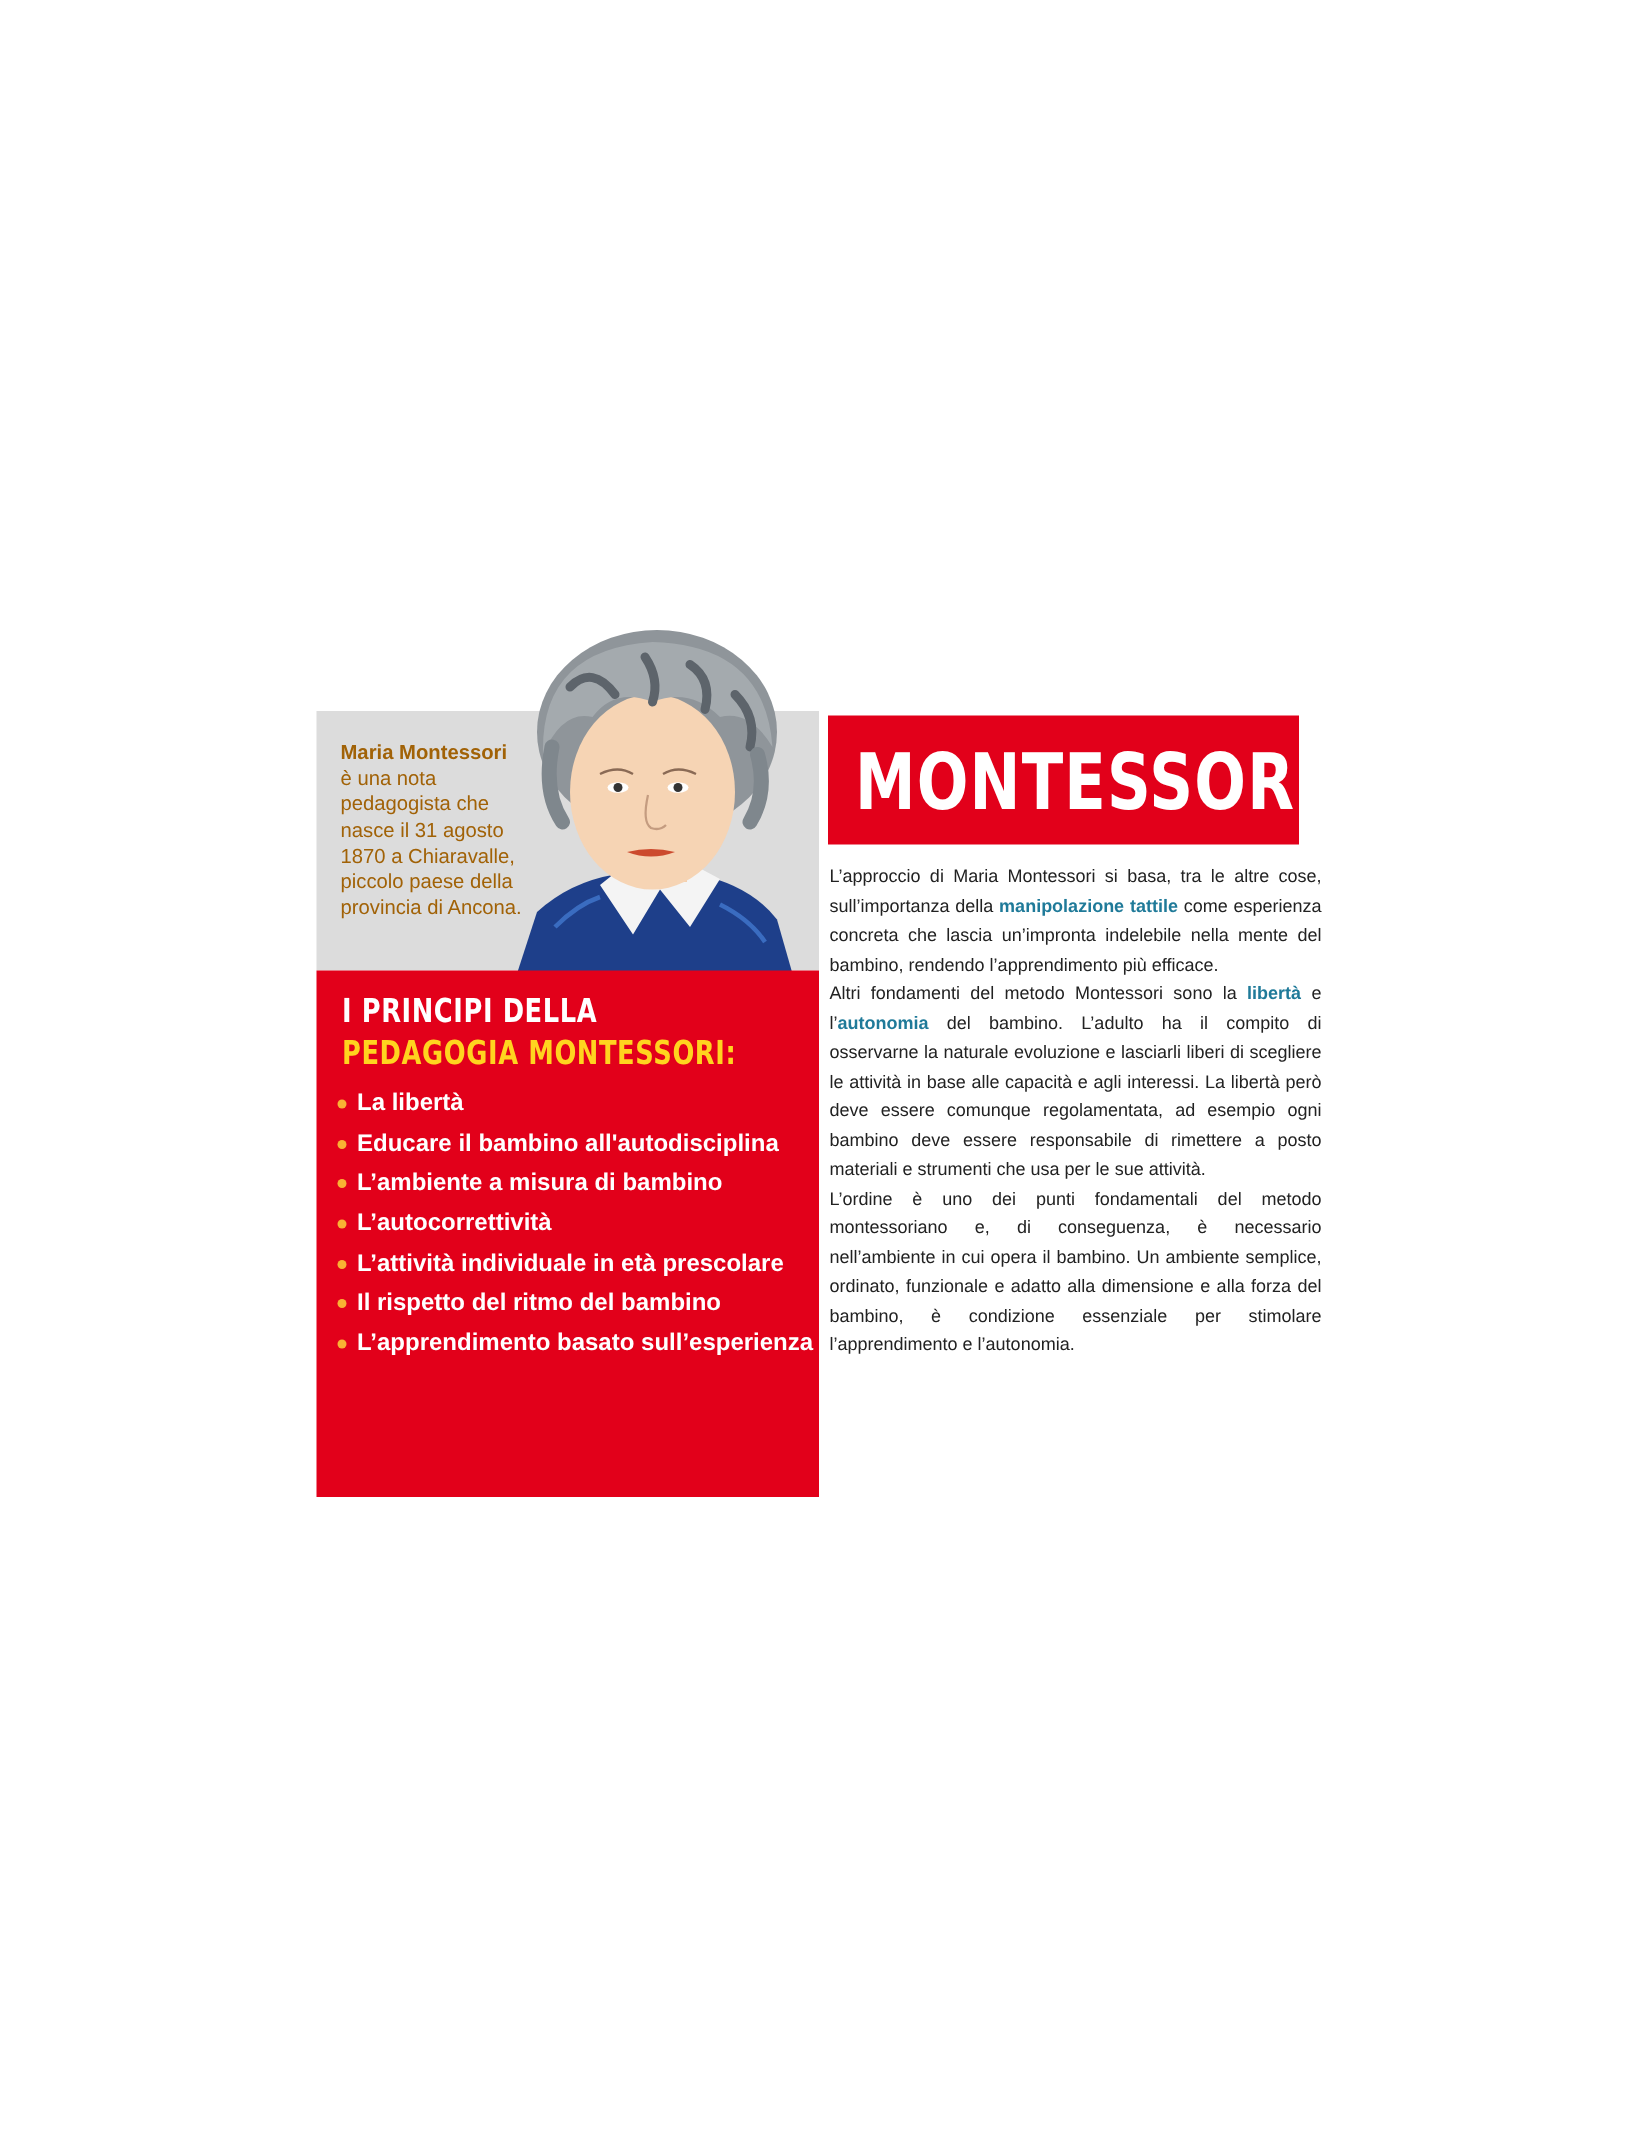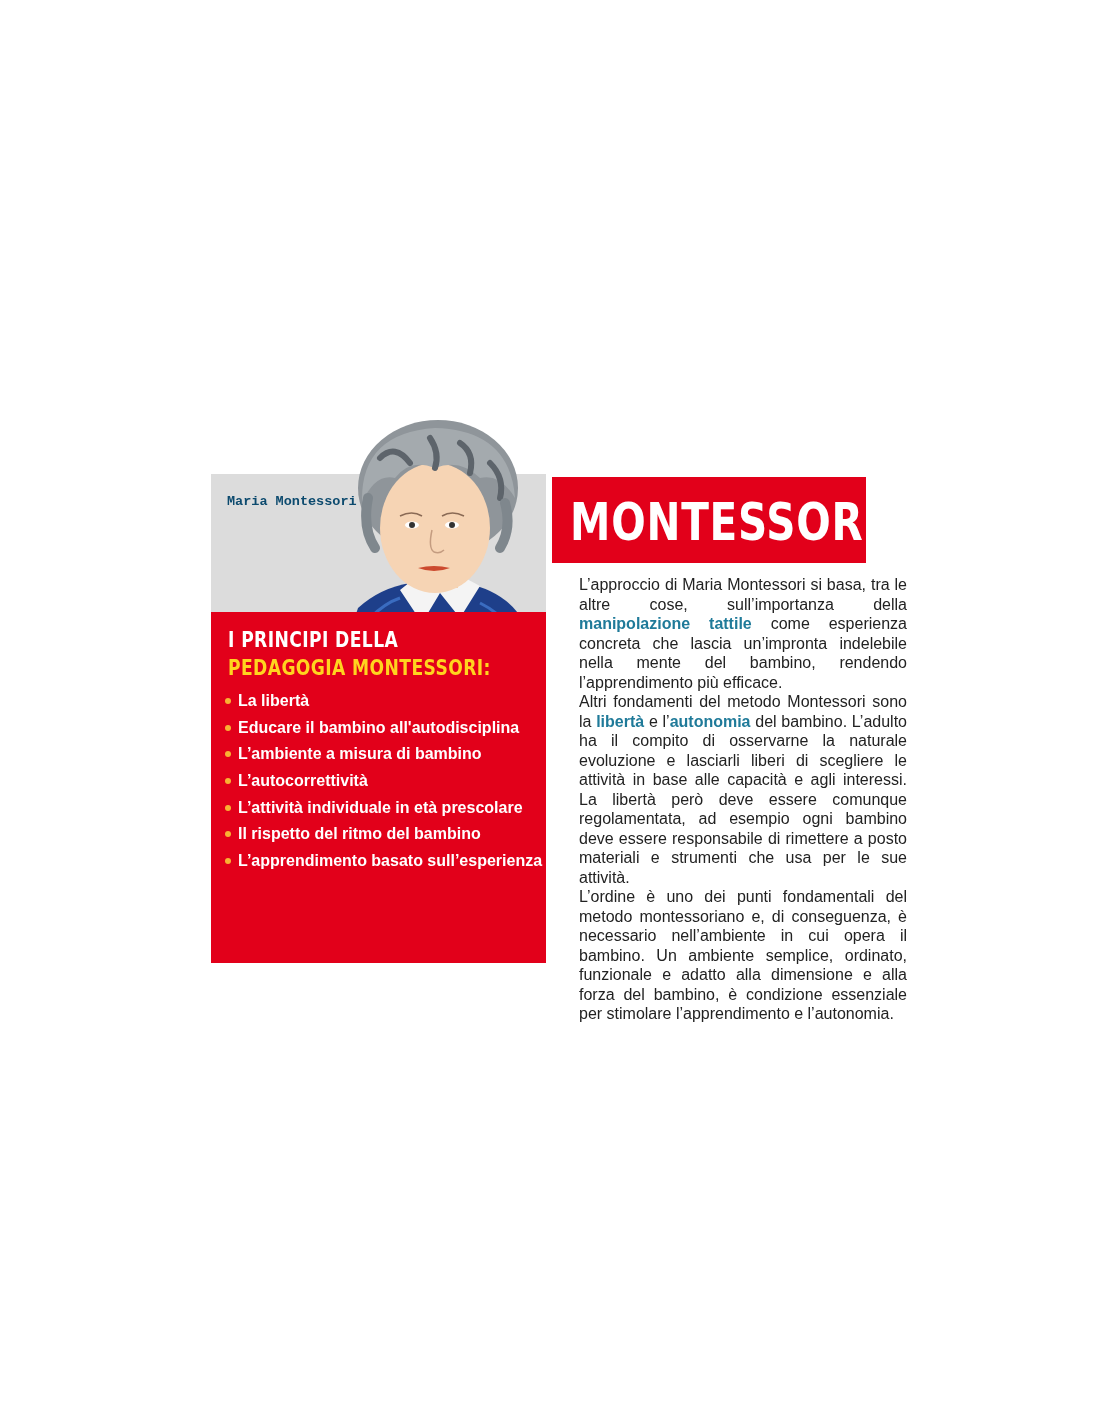--- a/index.html
+++ b/index.html
@@ -1,47 +1,48 @@
 <!DOCTYPE html>
 <html><head>
 <meta charset="utf-8">
 <style>
   html, body { margin:0; padding:0; background:#ffffff; }
   body { width:1100px; height:1422px; position:relative; overflow:hidden;
          font-family:"Liberation Sans", sans-serif; }
 
   .bio-panel { position:absolute; left:211px; top:474px; width:335px; height:173px; background:#dcdcdc; }
-  .bio-text { position:absolute; left:227px; top:493px; width:130px; font-size:13.5px; line-height:17.2px; color:#0c4a6e;font-family:Liberation Mono, monospace; }
+  .bio-text { position:absolute; left:227px; top:493px; width:130px; font-size:13.5px; line-height:17.2px; color:#a16207; }
   .bio-text b { font-weight:bold; }
 
   .portrait { position:absolute; left:340px; top:418px; width:195px; height:230px; }
 
-  .principles { position:absolute; left:211px; top:612px; width:335px; height:351px; background:#e2001a; }
+  .principles { position:absolute; left:211px; top:647px; width:335px; height:351px; background:#e2001a; }
   .p-title { position:absolute; left:17px; top:14px; font-family:"DejaVu Sans", sans-serif; font-weight:bold;
              font-size:22px; line-height:28px; letter-spacing:0.5px; transform:scaleX(0.78); transform-origin:left top; white-space:nowrap; }
   .p-title .l1 { color:#ffffff; display:block; }
   .p-title .l2 { color:#ffd41f; display:block; }
   .p-list { position:absolute; left:14px; top:76px; margin:0; padding:0; list-style:none; }
   .p-list li { height:26.6px; display:flex; align-items:center; color:#fff; font-weight:bold; font-size:16px; white-space:nowrap; }
   .p-list .dot { width:6px; height:6px; border-radius:50%; background:#f9b233; margin-right:7px; flex:none; }
 
   .banner { position:absolute; left:552px; top:477px; width:314px; height:86px; background:#e2001a; }
   .banner-title { position:absolute; left:18px; top:18px; color:#fff; font-family:"DejaVu Sans", sans-serif; font-weight:bold;
                   font-size:52px; line-height:54px; transform:scaleX(0.78); transform-origin:left top; white-space:nowrap; letter-spacing:1px; }
 
-  .article { position:absolute; left:579px; top:575px; width:328px; font-size:16px; line-height:19.5px; color:#222; text-align:justify; }
+  .article { position:absolute; left:553px; top:575px; width:328px; font-size:12px; line-height:19.5px; color:#222; text-align:justify; }
   .article p { margin:0; }
   .hl { color:#1f7a99; font-weight:bold; }
 </style>
 </head>
 <body>
 
 <div class="bio-panel"></div>
 <div class="bio-text">
   <b>Maria Montessori</b><br>
+  <span>è una nota pedagogista che nasce il 31 agosto 1870 a Chiaravalle, piccolo paese della provincia di Ancona.</span>
 </div>
 
 <svg class="portrait" viewBox="0 0 195 230" aria-label="Illustrazione di Maria Montessori">
 
   <path d="M5 230 L18 190 Q40 170 70 165 L125 165 Q160 172 178 195 L188 230 Z" fill="#1e3f8a"></path>
   <path d="M30 200 Q45 185 60 180" stroke="#3a6cc0" stroke-width="3" fill="none"></path>
   <path d="M140 185 Q160 195 170 210" stroke="#3a6cc0" stroke-width="3" fill="none"></path>
 
   <path d="M60 172 L82 205 L100 175 L120 200 L140 168 L125 160 L75 160 Z" fill="#f4f4f4"></path>
 

